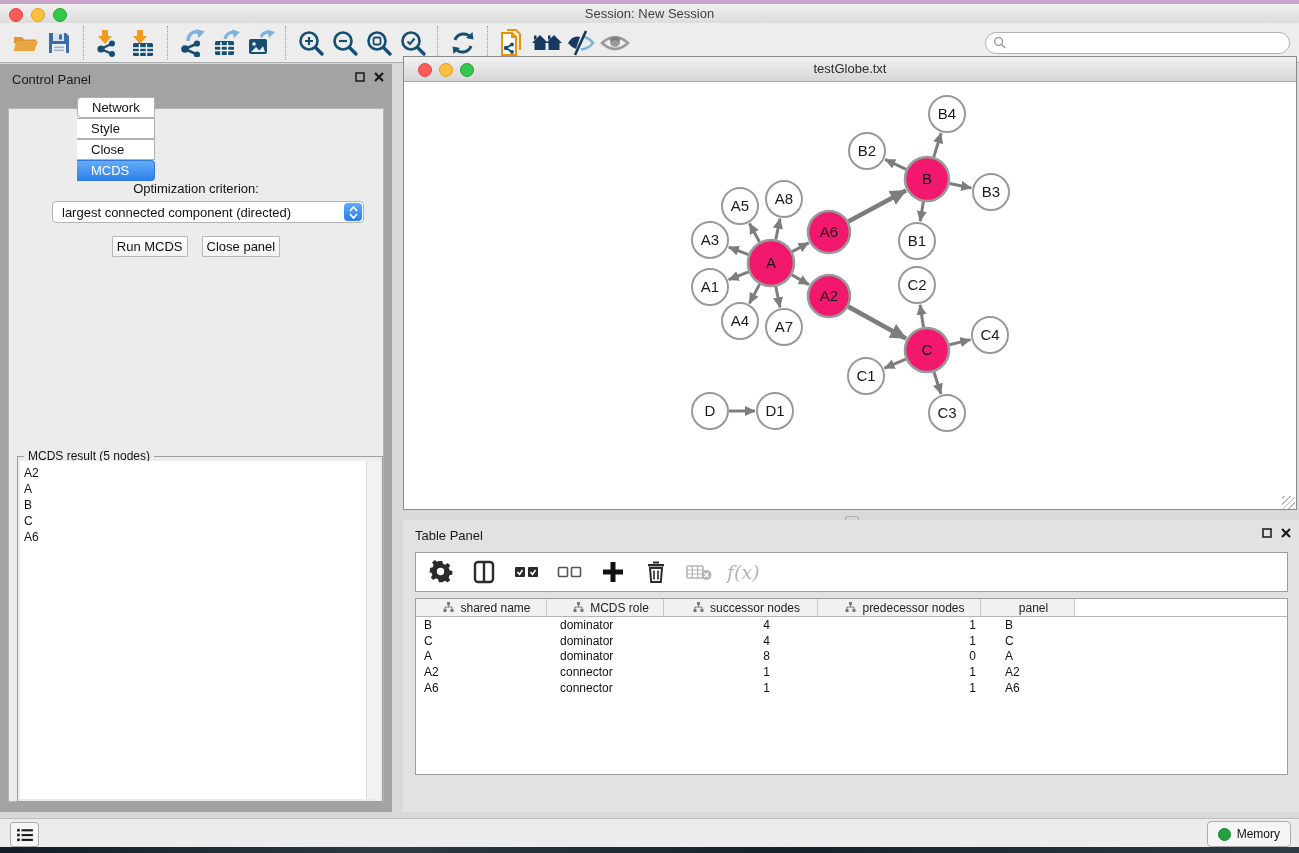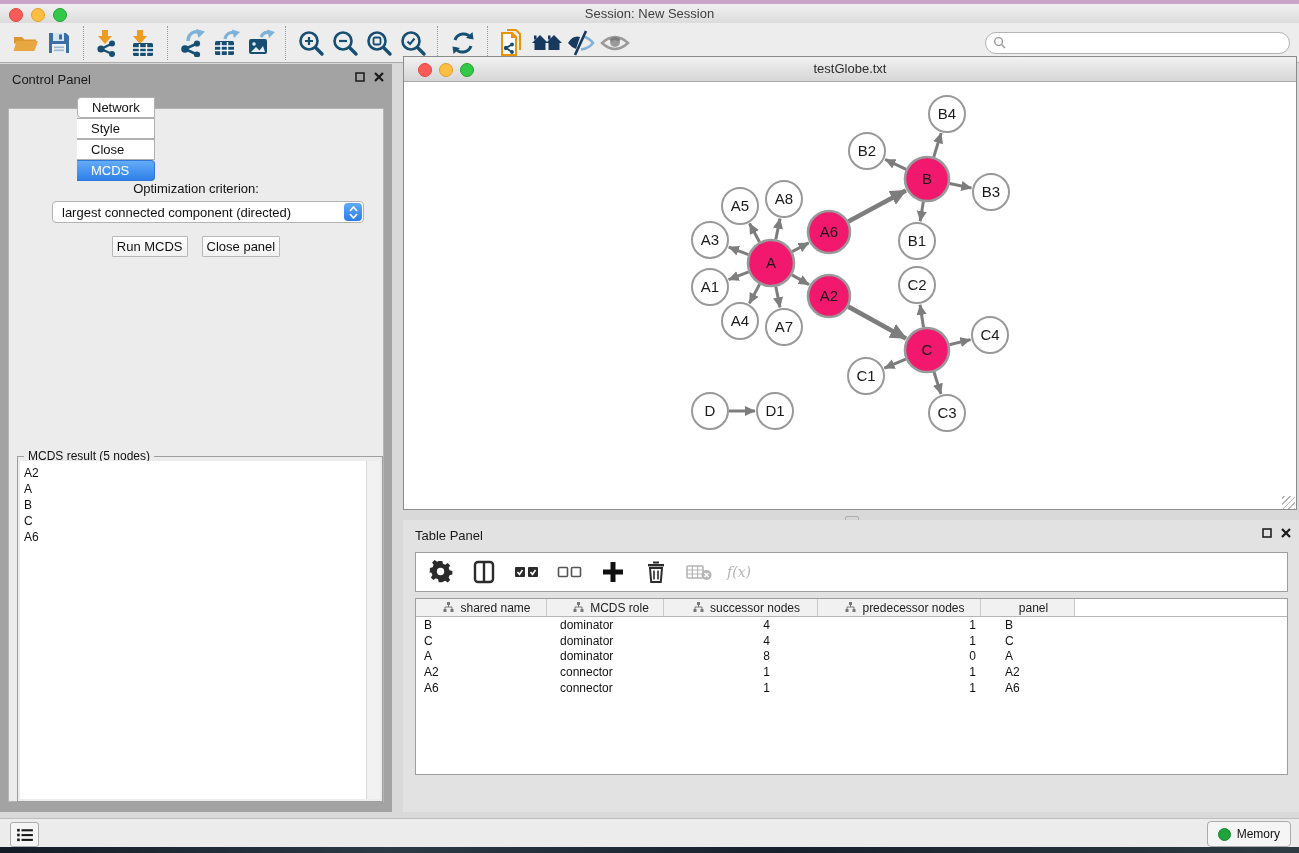--- a/index.html
+++ b/index.html
@@ -67,21 +67,21 @@
     background:repeating-linear-gradient(315deg,#b9b9b9 0 1px,transparent 1px 4px);}
   .split-handle{position:absolute;left:845px;top:516px;width:12px;height:7px;background:#d6d6d6;
                 border:1px solid #aeaeae;border-radius:2px;}
   
   .table-panel{position:absolute;left:403px;top:520px;width:896px;height:292px;background:#e2e2e2;}
   .tp-toolbar{position:absolute;left:12px;top:32px;width:873px;height:40px;background:#fff;
               border:1px solid #9e9e9e;display:flex;align-items:center;gap:13px;padding-left:10px;
               box-sizing:border-box;}
   .tp-btn{width:30px;height:30px;border:0;background:transparent;display:flex;align-items:center;
           justify-content:center;padding:0;}
-  .fx{font-family:"DejaVu Serif",serif;font-style:italic;font-size:14px;color:#b3b3b3;}
+  .fx{font-family:"DejaVu Serif",serif;font-style:italic;font-size:19px;color:#b3b3b3;}
   .tp-table{position:absolute;left:12px;top:78px;width:873px;height:177px;background:#fff;
             border:1px solid #9e9e9e;box-sizing:border-box;overflow:hidden;}
   .thead{display:flex;height:17px;border-bottom:1px solid #b5b5b5;font-size:12px;color:#222;}
   .th{background:#f1f1f1;border-right:1px solid #c9c9c9;display:flex;align-items:center;
       justify-content:center;gap:6px;box-sizing:border-box;padding-left:12px;}
   .th.filler{background:#fff;border-right:0;}
   .trow{display:flex;height:15.8px;font-size:12px;color:#111;align-items:center;}
   .td{box-sizing:border-box;white-space:nowrap;overflow:hidden;}
   .c0{width:131px;padding-left:8px;}
   .c1{width:117px;padding-left:13px;}

